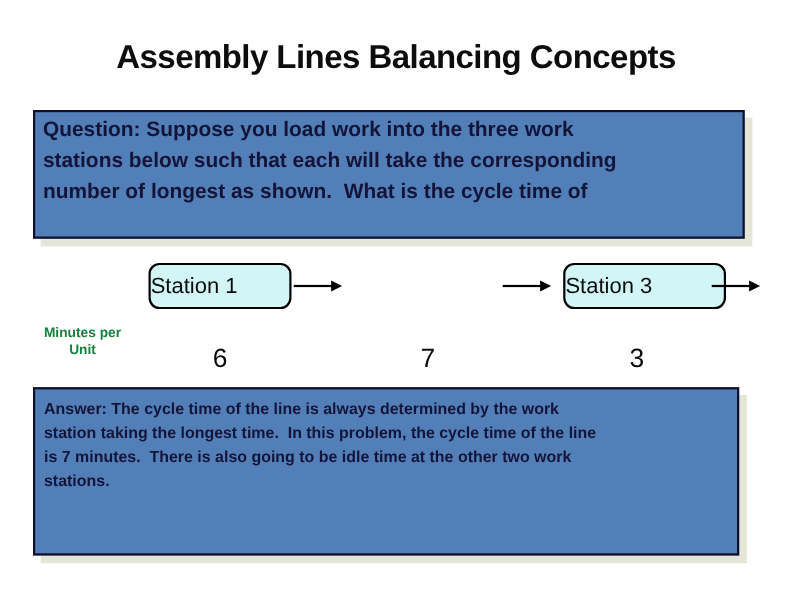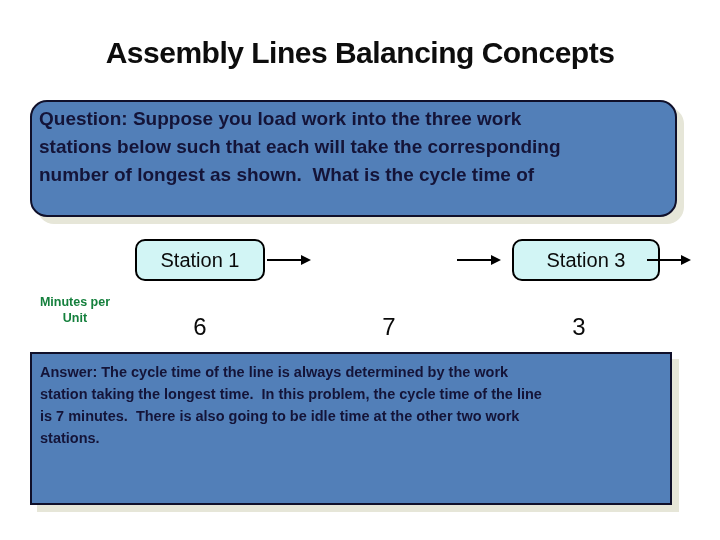--- a/index.html
+++ b/index.html
@@ -40,42 +40,41 @@
     white-space: pre;
   }
   .question-panel {
     left: 30px;
     top: 100px;
     width: 647px;
     height: 117px;
     padding: 3px 7px;
     font-size: 19px;
     line-height: 28px;
-    border-radius: 17px;
   }
   .answer-panel {
     left: 30px;
     top: 352px;
     width: 642px;
     height: 153px;
     padding: 7px 8px;
     font-size: 14.5px;
     line-height: 22px;
   }
   .station-box {
     position: absolute;
     top: 239px;
     height: 42px;
     background: #d2f5f5;
     border: 2px solid #000000;
     border-radius: 10px;
     box-sizing: border-box;
     display: flex;
     align-items: center;
-    justify-content: center;
+    justify-content: flex-start;
     font-size: 20px;
     color: #0a0a0a;
   }
   .station-1 { left: 135px; width: 130px; }
   .station-2 { left: 322px; width: 133px; }
   .station-3 { left: 512px; width: 148px; }
   .arrow {
     position: absolute;
     top: 254px;
     width: 44px;

